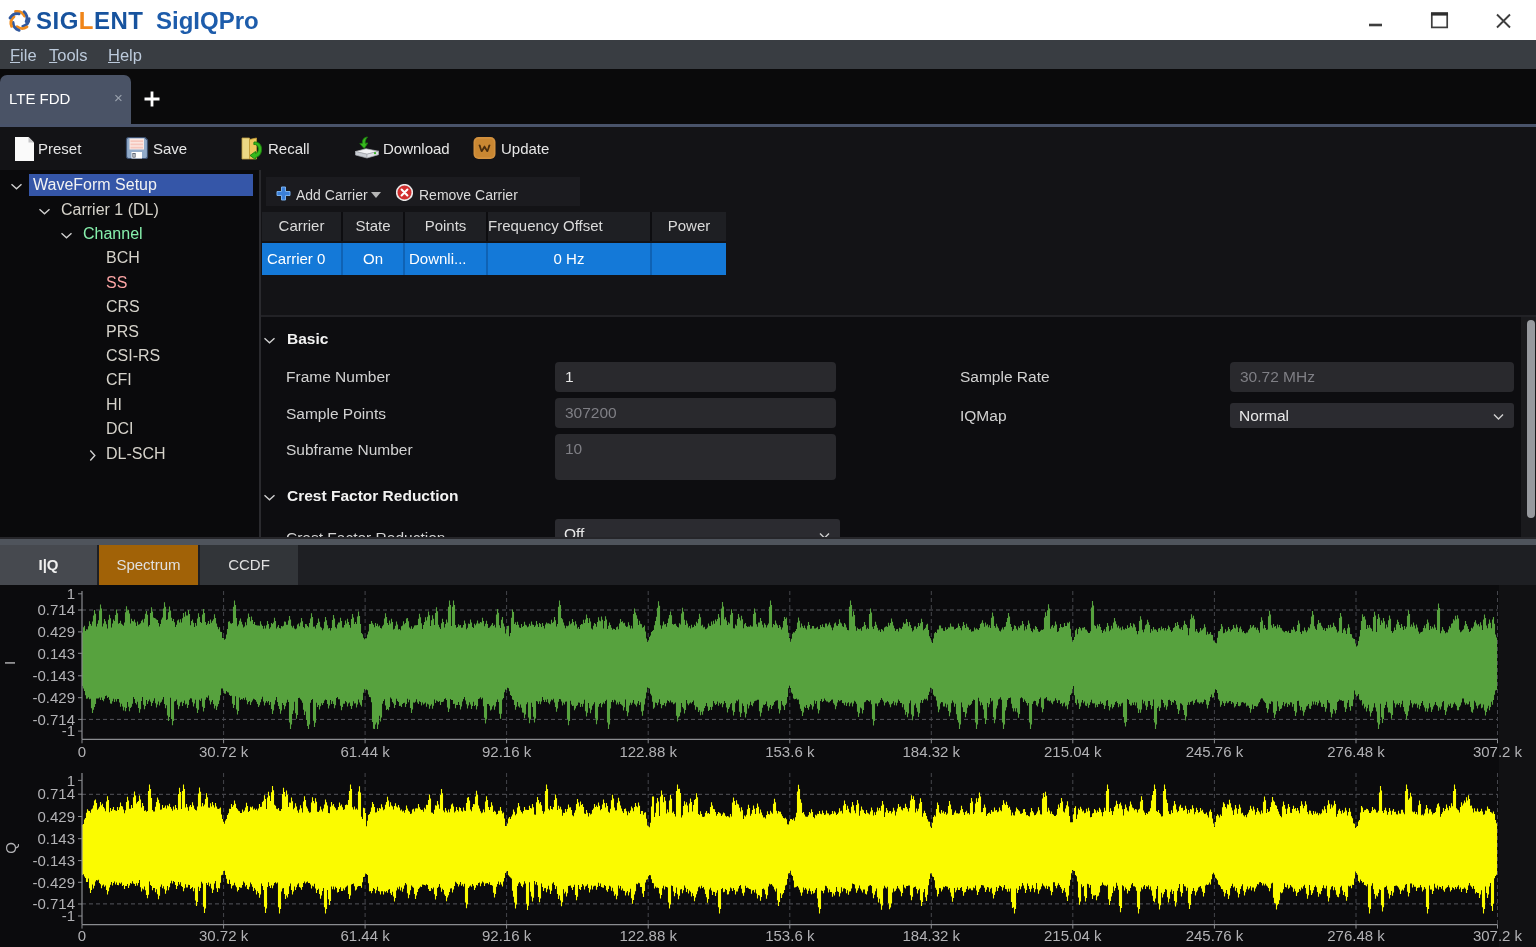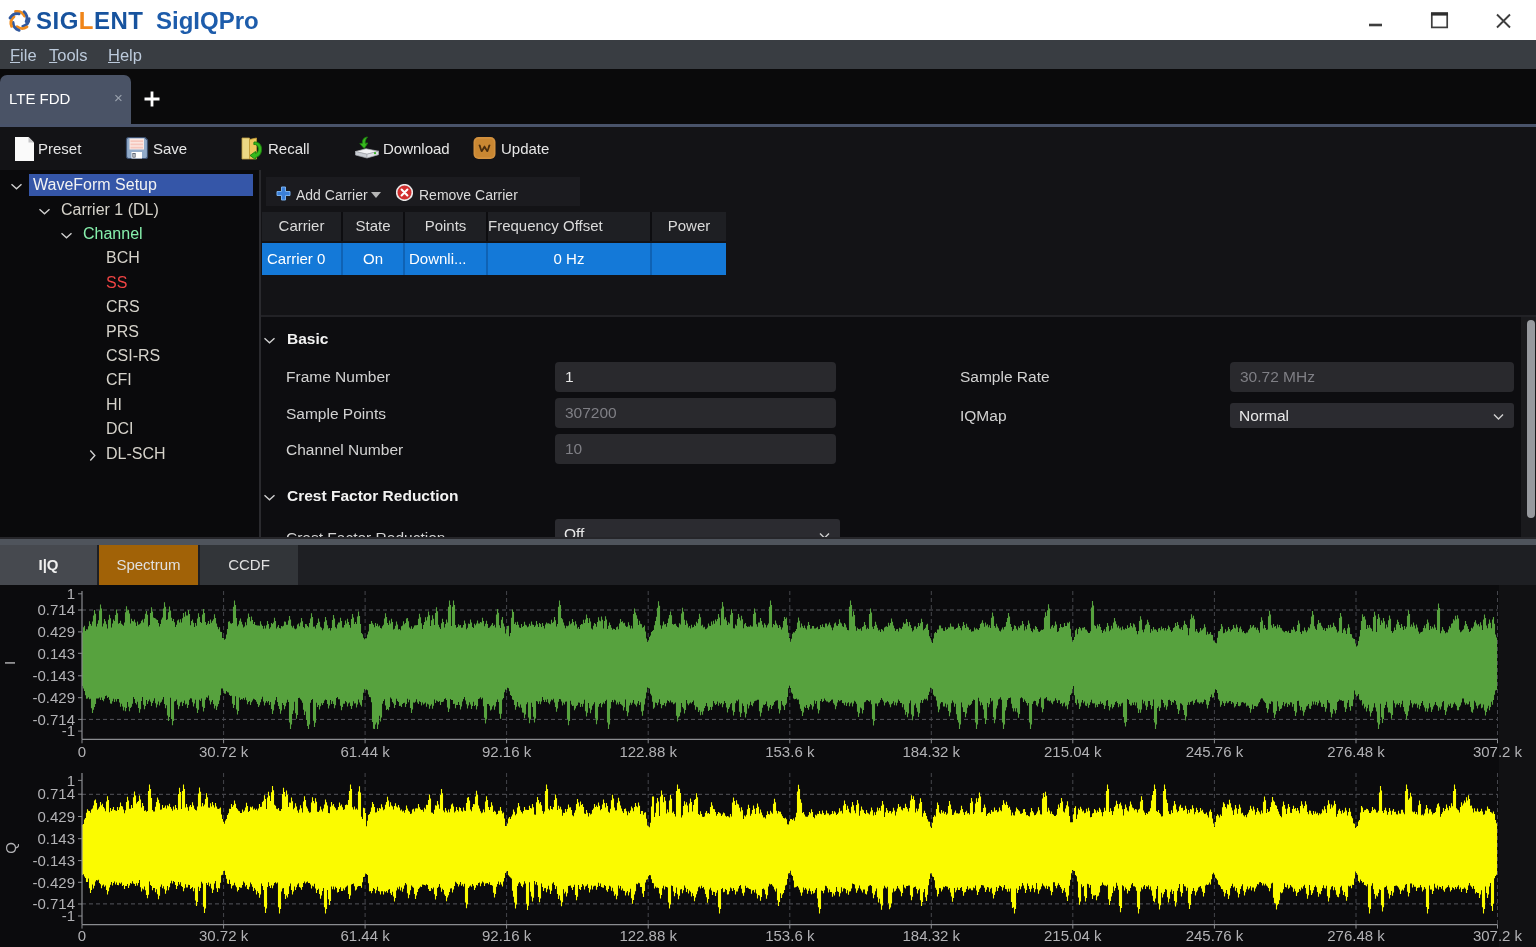--- a/index.html
+++ b/index.html
@@ -83,21 +83,21 @@
 <div class="ab" style="left:33px;top:6.2px;font-size:16px;color:#f2f2f2;white-space:nowrap">WaveForm Setup</div>
 <div class="ab" style="left:38px;top:33.6px"><svg width="13" height="13" viewBox="0 0 13 13" style="">
         <path d="M1.5 4.3 L6.5 8.8 L11.5 4.3" stroke="#cfcfcf" stroke-width="1.4" fill="none"></path>
       </svg></div>
 <div class="ab" style="left:61px;top:30.6px;font-size:16px;color:#d6d3cb;white-space:nowrap">Carrier 1 (DL)</div>
 <div class="ab" style="left:60px;top:58.0px"><svg width="13" height="13" viewBox="0 0 13 13" style="">
         <path d="M1.5 4.3 L6.5 8.8 L11.5 4.3" stroke="#cfcfcf" stroke-width="1.4" fill="none"></path>
       </svg></div>
 <div class="ab" style="left:83px;top:55.0px;font-size:16px;color:#86efac;white-space:nowrap">Channel</div>
 <div class="ab" style="left:106px;top:79.4px;font-size:16px;color:#d6d3cb;white-space:nowrap">BCH</div>
-<div class="ab" style="left:106px;top:103.8px;font-size:16px;color:#ef4444;white-space:nowrap">SS</div>
+<div class="ab" style="left:106px;top:103.8px;font-size:16px;color:#fca5a5;white-space:nowrap">SS</div>
 <div class="ab" style="left:106px;top:128.2px;font-size:16px;color:#d6d3cb;white-space:nowrap">CRS</div>
 <div class="ab" style="left:106px;top:152.6px;font-size:16px;color:#d6d3cb;white-space:nowrap">PRS</div>
 <div class="ab" style="left:106px;top:177.0px;font-size:16px;color:#d6d3cb;white-space:nowrap">CSI-RS</div>
 <div class="ab" style="left:106px;top:201.4px;font-size:16px;color:#d6d3cb;white-space:nowrap">CFI</div>
 <div class="ab" style="left:106px;top:225.8px;font-size:16px;color:#d6d3cb;white-space:nowrap">HI</div>
 <div class="ab" style="left:106px;top:250.2px;font-size:16px;color:#d6d3cb;white-space:nowrap">DCI</div>
 <div class="ab" style="left:86px;top:277.6px"><svg width="13" height="13" viewBox="0 0 13 13" style="">
         <path d="M4.3 1.5 L8.8 6.5 L4.3 11.5" stroke="#cfcfcf" stroke-width="1.4" fill="none"></path>
       </svg></div>
 <div class="ab" style="left:106px;top:274.6px;font-size:16px;color:#d6d3cb;white-space:nowrap">DL-SCH</div>
@@ -135,22 +135,22 @@
 <div class="ab" style="left:650px;top:73px;width:2px;height:32px;background:#0f62b4"></div>
 <div class="ab" style="left:261px;top:145px;width:1275px;height:1.5px;background:#222226"></div>
 <div class="ab" style="left:263px;top:163px"><svg width="13" height="13" viewBox="0 0 13 13" style="">
         <path d="M1.5 4.3 L6.5 8.8 L11.5 4.3" stroke="#d0d0d0" stroke-width="1.4" fill="none"></path>
       </svg></div>
 <div class="ab" style="left:287px;top:160px;font-size:15.5px;font-weight:bold;color:#f2f2f2">Basic</div>
 <div class="ab" style="left:286px;top:198.0px;font-size:15.5px;color:#d2d2d2;white-space:nowrap">Frame Number</div>
 <div class="ab" style="left:555px;top:192px;width:281px;height:30px;background:#29292d;border-radius:4px;line-height:30px;padding-left:10px;font-size:15.5px;color:#e8e8e8;box-sizing:border-box">1</div>
 <div class="ab" style="left:286px;top:234.5px;font-size:15.5px;color:#d2d2d2;white-space:nowrap">Sample Points</div>
 <div class="ab" style="left:555px;top:228px;width:281px;height:30px;background:#29292d;border-radius:4px;line-height:30px;padding-left:10px;font-size:15.5px;color:#7f7f85;box-sizing:border-box">307200</div>
-<div class="ab" style="left:286px;top:270.5px;font-size:15.5px;color:#d2d2d2;white-space:nowrap">Channel Number</div>
-<div class="ab" style="left:555px;top:264px;width:281px;height:30px;background:#29292d;border-radius:4px;line-height:30px;padding-left:10px;font-size:15.5px;color:#7f7f85;box-sizing:border-box">10</div>
+<div class="ab" style="left:286px;top:270.5px;font-size:15.5px;color:#d2d2d2;white-space:nowrap">Subframe Number</div>
+<div class="ab" style="left:555px;top:264px;width:281px;height:46px;background:#29292d;border-radius:4px;line-height:30px;padding-left:10px;font-size:15.5px;color:#7f7f85;box-sizing:border-box">10</div>
 <div class="ab" style="left:960px;top:198.0px;font-size:15.5px;color:#d2d2d2;white-space:nowrap">Sample Rate</div>
 <div class="ab" style="left:1230px;top:192px;width:284px;height:30px;background:#29292d;border-radius:4px;line-height:30px;padding-left:10px;font-size:15.5px;color:#7f7f85;box-sizing:border-box">30.72 MHz</div>
 <div class="ab" style="left:960px;top:237.0px;font-size:15.5px;color:#d2d2d2;white-space:nowrap">IQMap</div>
 <div class="ab" style="left:1230px;top:233px;width:284px;height:25px;background:#2b2b30;border-radius:3px;line-height:25px;padding-left:9px;font-size:15.5px;color:#e8e8e8;box-sizing:border-box">Normal</div>
 <div class="ab" style="left:1492px;top:239.0px"><svg width="13" height="13" viewBox="0 0 13 13" style="">
         <path d="M2 4.5 L6.5 9 L11 4.5" stroke="#d0d0d0" stroke-width="1.4" fill="none"></path>
       </svg></div>
 <div class="ab" style="left:263px;top:320px"><svg width="13" height="13" viewBox="0 0 13 13" style="">
         <path d="M1.5 4.3 L6.5 8.8 L11.5 4.3" stroke="#d0d0d0" stroke-width="1.4" fill="none"></path>
       </svg></div>

